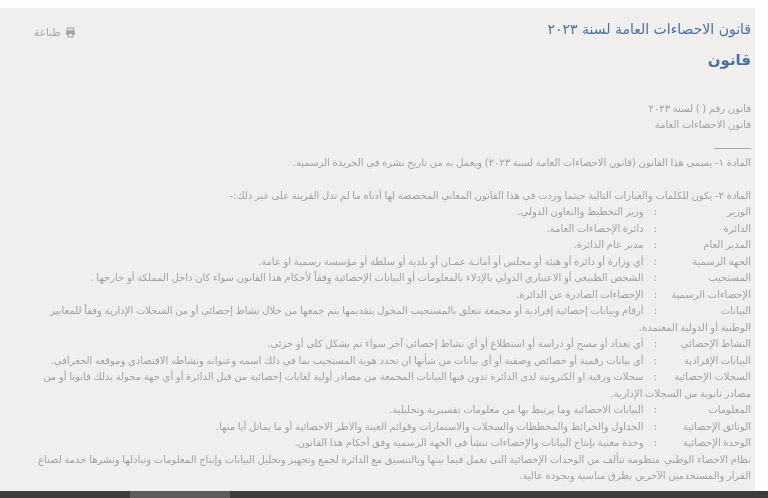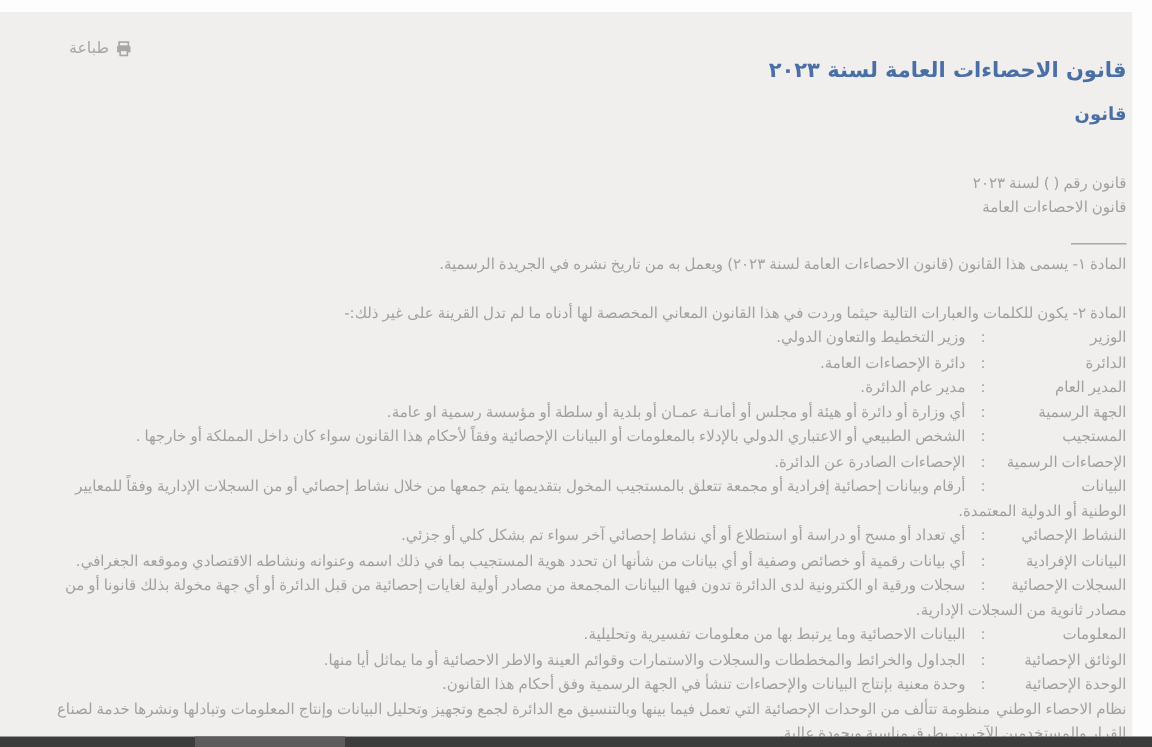--- a/index.html
+++ b/index.html
@@ -19,32 +19,32 @@
   }
   .hscroll{
     position:absolute;left:0;right:0;bottom:0;height:7px;
     background:#3d3c3c;
   }
   .hscroll-thumb{
     position:absolute;left:130px;top:0;height:7px;width:100px;
     background:#5d5b5b;
   }
   .print-btn{
-    position:absolute;top:18px;left:46px;direction:rtl;
+    position:absolute;top:18px;left:34px;direction:rtl;
     display:flex;align-items:center;gap:4px;
     color:#a7a7a7;font-size:10.5px;cursor:pointer;
   }
   .print-btn svg{display:block;}
   .page-title{
-    padding:31px 4px 0 0;text-align:right;
-    color:#4a6fa5;font-size:14px;font-weight:bold;
+    padding:13px 4px 0 0;text-align:right;
+    color:#4a6fa5;font-size:14px;font-weight:normal;
   }
   .page-subtitle{
     padding:14px 4px 0 0;text-align:right;
-    color:#4a6fa5;font-size:12px;font-weight:bold;
+    color:#4a6fa5;font-size:15px;font-weight:bold;
   }
   .doc{
     padding:0 4px;color:#a1a1a1;font-size:10px;text-align:right;
     word-spacing:-0.5px;
   }
   .doc-heading{margin-top:32px;line-height:15.5px;}
   .divider{
     width:37px;height:1px;background:#a9a9a9;
     margin:16px 0 5px 0;
   }

